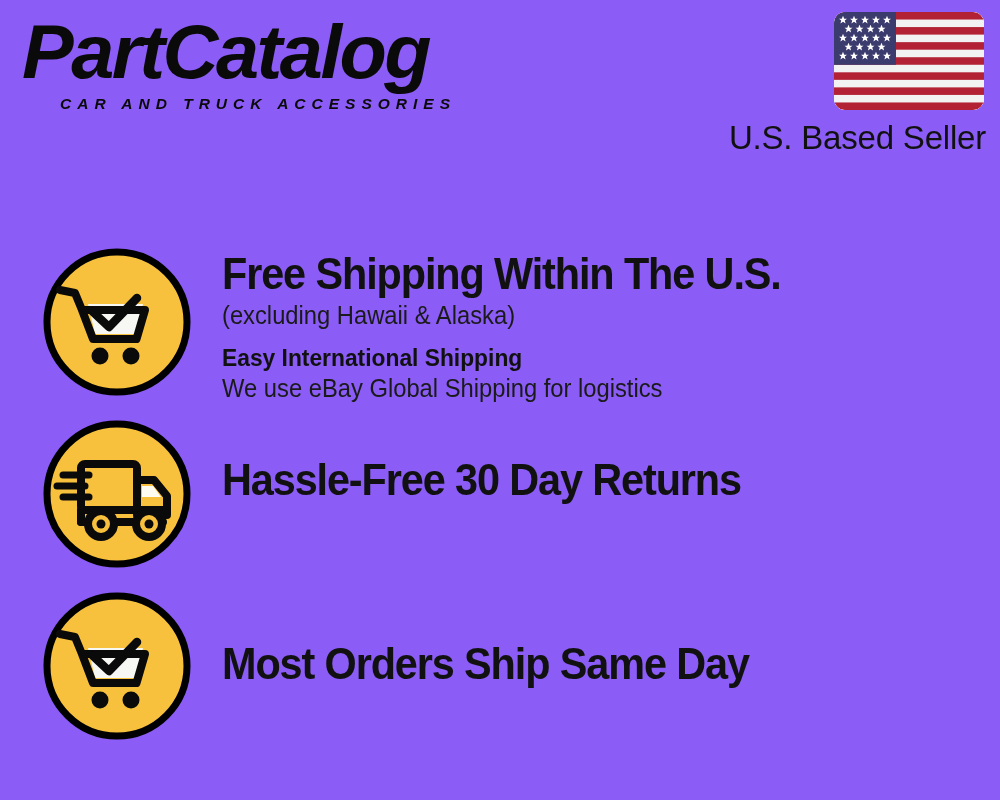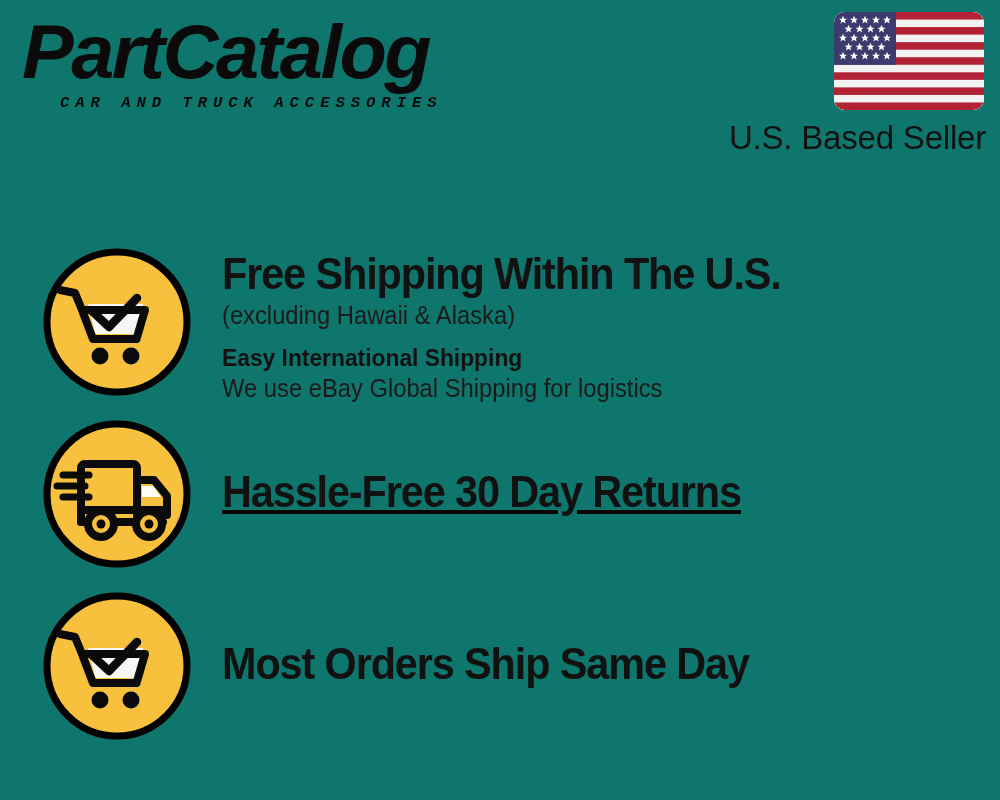--- a/index.html
+++ b/index.html
@@ -9,21 +9,21 @@
     background: #ffffff;
   }
   body {
     font-family: "Liberation Sans", sans-serif;
     -webkit-font-smoothing: antialiased;
   }
   #page {
     position: relative;
     width: 1000px;
     height: 800px;
-    background: #0f766e;
+    background: #8b5cf6;
     overflow: hidden;
   }
 
   
   .logo-block {
     position: absolute;
     left: 22px;
     top: 20px;
     width: 470px;
     height: 95px;
@@ -40,21 +40,21 @@
     color: #0a0a0a;
     white-space: nowrap;
     transform: scaleX(1.02);
     transform-origin: left center;
     line-height: 1;
   }
   .logo-tagline {
     position: absolute;
     left: 38px;
     top: 76px;
-    font-family: Liberation Mono, monospace;
+    font-family: Liberation Sans, sans-serif;
     font-style: italic;
     font-weight: bold;
     font-size: 15.5px;
     letter-spacing: 6.0px;
     color: #0a0a0a;
     white-space: nowrap;
     line-height: 1;
   }
 
   
@@ -141,21 +141,21 @@
   #row1 { top: 246px; }
   #row1 .badge { left: 41px; top: 0px; }
   #row1 .feature-text { top: -10px; margin-top: 14px; }
   #row1 .headline { margin: 0 0 4px 0; }
   #row1 .subline  { margin: 0 0 14px 0; }
   #row1 .subline-bold { margin: 0 0 2px 0; }
 
   
   #row2 { top: 418px; }
   #row2 .badge { left: 41px; top: 0px; }
-  #row2 .feature-text { top: 50px; text-decoration: underline; }
+  #row2 .feature-text { top: 38px; }
 
   
   #row3 { top: 590px; }
   #row3 .badge { left: 41px; top: 0px; }
   #row3 .feature-text { top: 50px; text-align: center; }
 </style>
 </head>
 <body>
 
 <div id="page">

